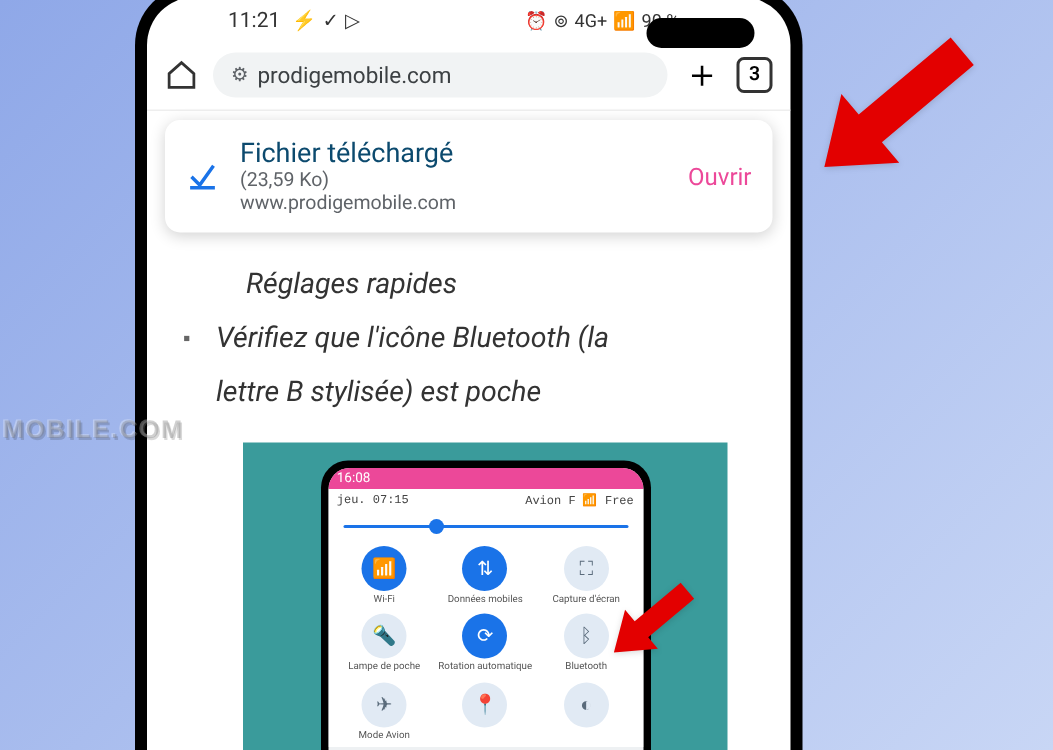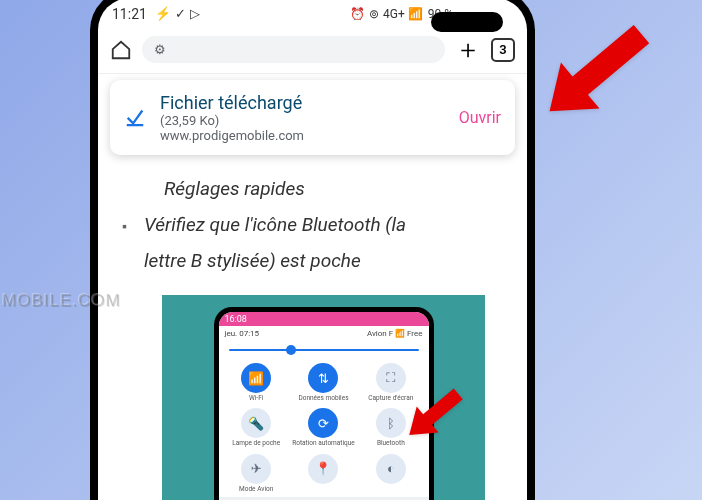--- a/index.html
+++ b/index.html
@@ -23,21 +23,21 @@
     position: absolute; top: 14px; right: 24px;
     width: 72px; height: 20px; background: #000;
     border-radius: 12px; z-index: 20;
   }
   
   .status-bar {
     display: flex; align-items: center; justify-content: space-between;
     padding: 8px 14px 4px 14px; font-size: 14px; color: #333;
     position: relative; z-index: 5;
   }
-  .status-left { display: flex; align-items: flex-start; gap: 8px; }
+  .status-left { display: flex; align-items: center; gap: 8px; margin-left: 40px; }
   .status-icons { display: flex; gap: 4px; font-size: 13px; }
   .status-right { display: flex; align-items: center; gap: 4px; font-size: 12px; }
   .battery-pct { font-size: 12px; margin-right: 60px; }
   
   .browser-bar {
     display: flex; align-items: center; gap: 10px;
     padding: 6px 12px; border-bottom: 1px solid #eee;
   }
   .home-icon { width: 22px; height: 22px; }
   .url-pill {
@@ -88,21 +88,21 @@
   .inner-screen {
     width: 100%; height: 100%; background: #eef1f3;
     border-radius: 14px 14px 0 0; overflow: hidden;
   }
   .inner-status {
     background: #ec4899; color: #fff; font-size: 9px;
     padding: 2px 6px;
   }
   .inner-status2 {
     background: #fff; font-size: 8px; color: #444;
-    padding: 3px 6px; display: flex; justify-content: space-between;
+    padding: 3px 6px; display: flex; justify-content: space-between; font-family: Liberation Mono, monospace;
   }
   .slider { padding: 8px 10px; background: #fff; }
   .slider-track {
     height: 2px; background: #1a73e8; position: relative;
     border-radius: 2px;
   }
   .slider-thumb {
     position: absolute; left: 30%; top: -4px;
     width: 10px; height: 10px; background: #1a73e8;
     border-radius: 50%;
@@ -127,21 +127,21 @@
   .arrow2 { top: 370px; left: 388px; }
   
   .watermark {
     position: absolute; left: 2px; top: 280px;
     font-family: Impact, Arial Black, sans-serif;
     color: rgba(120,120,120,0.35); letter-spacing: 1px;
     line-height: 0.85; z-index: 60;
     text-shadow: -1px -1px 0 rgba(255,255,255,0.3), 1px 1px 0 rgba(0,0,0,0.15);
   }
   .wm-big { font-size: 40px; font-weight: 900; }
-  .wm-small { font-size: 17px; font-weight: 400; margin-top: 14px; }
+  .wm-small { font-size: 17px; font-weight: 700; margin-top: 0; }
 </style>
 </head>
 <body>
 
 <div class="phone">
   <div class="screen">
     <div class="camera-cutout"></div>
 
     <div class="status-bar">
       <div class="status-left">
@@ -160,20 +160,21 @@
         <span class="battery-pct">90 %</span>
       </div>
     </div>
 
     <div class="browser-bar">
       <svg class="home-icon" viewBox="0 0 24 24" fill="none" stroke="#333" stroke-width="2">
           <path d="M3 11 L12 3 L21 11 V21 H3 Z"></path>
         </svg>
       <div class="url-pill">
         <span class="lock-icon">⚙</span>
+        <span>prodigemobile.com</span>
       </div>
       <span class="plus-icon">＋</span>
       <div class="tabs-box">
         <span>3</span>
       </div>
     </div>
 
     <div class="toast">
       <div class="toast-icon">
         <svg viewBox="0 0 24 24" width="22" height="22" fill="none" stroke="#1a73e8" stroke-width="2.5">

